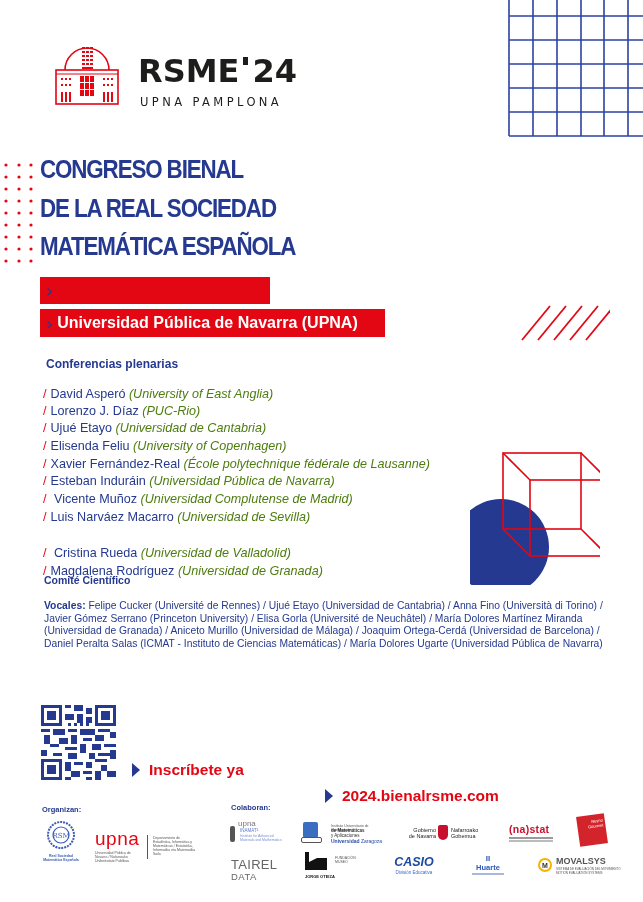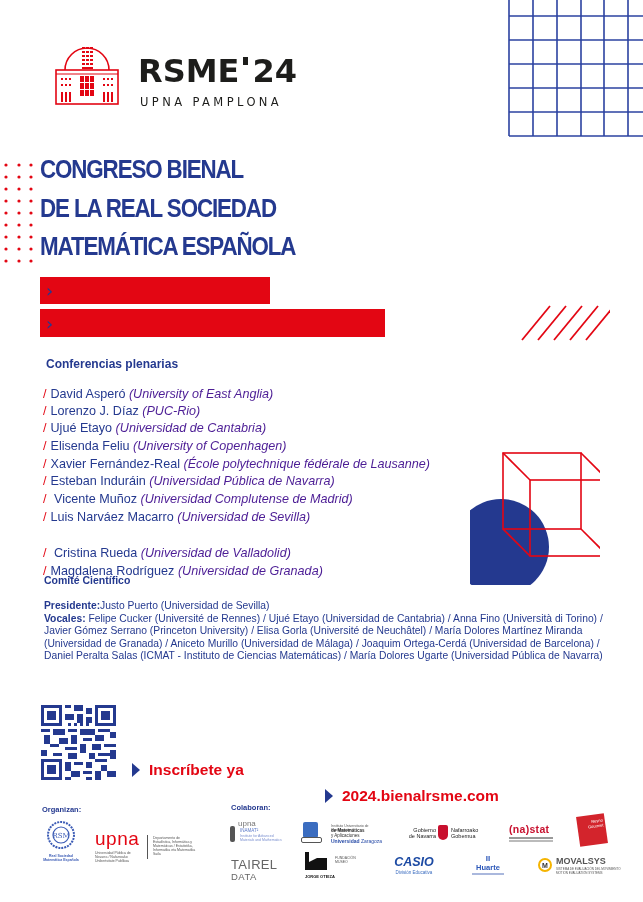--- a/index.html
+++ b/index.html
@@ -10,21 +10,21 @@
   #logo-sub{left:140px;top:95px;font-family:"DejaVu Sans",sans-serif;font-size:11.5px;letter-spacing:3.4px;color:#1d1d1b;}
   
   .title-line{left:40px;font-family:"Liberation Sans",sans-serif;font-weight:bold;font-size:26px;color:#24398f;letter-spacing:-1.3px;transform:scaleX(0.86);transform-origin:left top;line-height:30px;white-space:nowrap;}
   
   .bar{background:#e30613;color:#fff;font-weight:bold;font-family:"Liberation Sans",sans-serif;font-size:16px;display:flex;align-items:center;white-space:nowrap;}
   .bar .chev{color:#24398f;font-weight:normal;margin:0 4px 0 6px;font-size:18px;font-family:"DejaVu Sans",sans-serif;}
   
   #plen-title{left:46px;top:357px;font-weight:bold;font-size:12px;color:#24398f;}
   .speaker{left:43px;font-size:12.6px;color:#24398f;white-space:nowrap;line-height:16px;}
   .speaker .slash{color:#e30613;margin-right:4px;}
-  .speaker .aff{font-style:italic;color:#4c1d95;}
+  .speaker .aff{font-style:italic;color:#4d7c0f;}
   
   #com-title{left:44px;top:574px;font-weight:bold;font-size:10.5px;color:#24398f;}
   #com-body{left:44px;top:600px;width:570px;font-size:10.3px;line-height:12.6px;color:#24398f;}
   #com-body b{font-weight:bold;}
   
   .cta{font-weight:bold;font-size:15.5px;color:#e30613;white-space:nowrap;display:flex;align-items:center;}
   .cta .tri{width:0;height:0;border-top:7px solid transparent;border-bottom:7px solid transparent;border-left:8px solid #24398f;margin-right:9px;}
   
   .small-label{font-size:7.5px;font-weight:bold;color:#24398f;}
   .tiny{font-size:3.5px;color:#555;line-height:4px;}
@@ -136,20 +136,21 @@
 
 <div class="abs title-line" style="top:154px;">CONGRESO BIENAL</div>
 <div class="abs title-line" style="top:193px;">DE LA REAL SOCIEDAD</div>
 <div class="abs title-line" style="top:231px;">MATEMÁTICA ESPAÑOLA</div>
 
 <div class="abs bar" style="left:40px;top:277px;width:230px;height:27px;">
   <span class="chev">›</span>
 </div>
 <div class="abs bar" style="left:40px;top:309px;width:345px;height:28px;">
   <span class="chev">›</span>
+  <span>Universidad Pública de Navarra (UPNA)</span>
 </div>
 
 <svg class="abs" style="left:520px;top:302px;" width="90" height="40">
   <g stroke="#e30613" stroke-width="1.8">
     <line x1="2" y1="38" x2="30" y2="4"></line>
       <line x1="18" y1="38" x2="46" y2="4"></line>
       <line x1="34" y1="38" x2="62" y2="4"></line>
     <line x1="50" y1="38" x2="78" y2="4"></line>
       <line x1="66" y1="38" x2="94" y2="4"></line>
   </g>
@@ -175,21 +176,20 @@
     <rect x="60" y="30" width="78" height="76"></rect>
     <line x1="33" y1="3" x2="60" y2="30"></line>
     <line x1="111" y1="3" x2="138" y2="30"></line>
     <line x1="33" y1="79" x2="60" y2="106"></line>
     <line x1="111" y1="79" x2="138" y2="106"></line>
   </g>
 </svg>
 
 <div class="abs" id="com-title">Comité Científico</div>
 <div class="abs" id="com-body">
-  <div><b>Presidente:</b><span>Justo Puerto (Universidad de Sevilla)</span></div>
   <div><b>Vocales:</b><span> Felipe Cucker (Université de Rennes) / Ujué Etayo (Universidad de Cantabria) / Anna Fino (Università di Torino) / Javier Gómez Serrano (Princeton University) / Elisa Gorla (Université de Neuchâtel) / María Dolores Martínez Miranda (Universidad de Granada) / Aniceto Murillo (Universidad de Málaga) / Joaquim Ortega-Cerdá (Universidad de Barcelona) / Daniel Peralta Salas (ICMAT - Instituto de Ciencias Matemáticas) / María Dolores Ugarte (Universidad Pública de Navarra)</span></div>
 </div>
 
 <svg class="abs" style="left:41px;top:705px;" width="75" height="75" viewBox="0 0 25 25" shape-rendering="crispEdges">
   <rect width="25" height="25" fill="#fff"></rect>
   <g fill="#24398f">
     <rect x="0" y="0" width="7" height="7"></rect>
       <rect x="1" y="1" width="5" height="5" fill="#fff"></rect>
       <rect x="2" y="2" width="3" height="3"></rect>
     <rect x="18" y="0" width="7" height="7"></rect>

